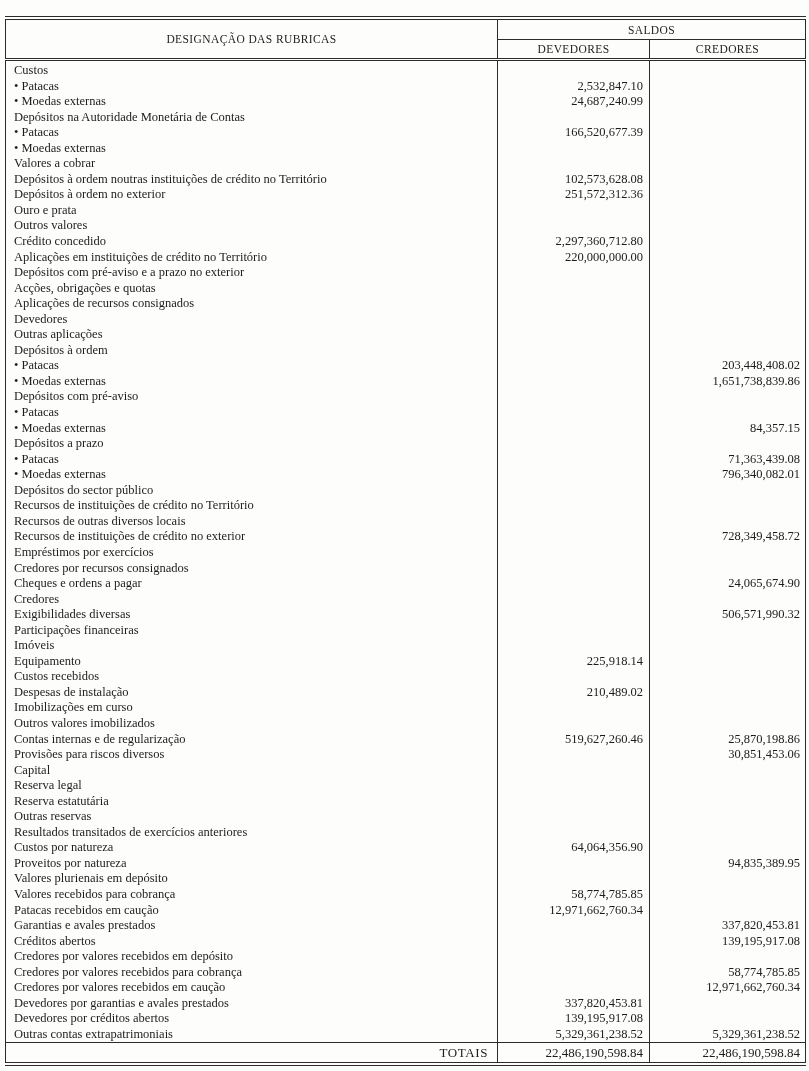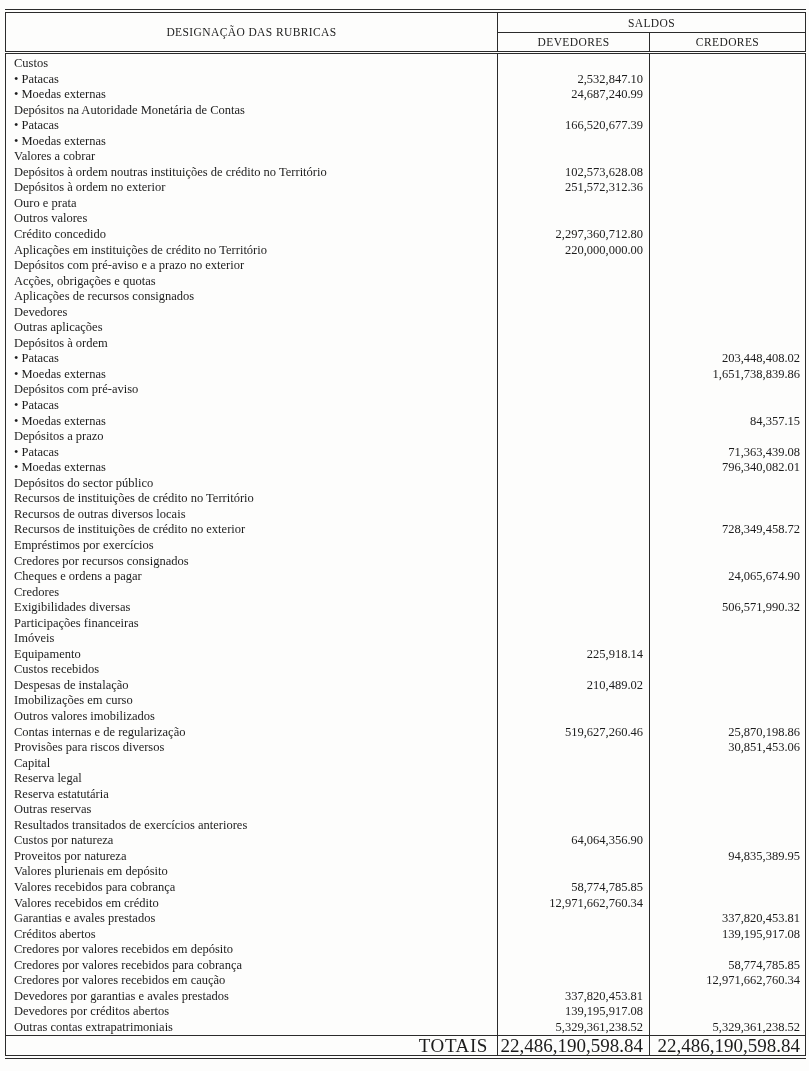--- a/index.html
+++ b/index.html
@@ -12,21 +12,21 @@
     width: 809px;
     height: 1071px;
     background: #fdfdfc;
     font-family: "Liberation Serif", "DejaVu Serif", serif;
     color: #1c1c1c;
     overflow: hidden;
   }
   table.sheet {
     position: absolute;
     left: 5px;
-    top: 9px;
+    top: 16px;
     width: 800px;
     border-collapse: collapse;
     table-layout: fixed;
     border: 1.5px solid #2b2b2b;
     border-top: 4px double #2b2b2b;
     border-bottom: 4px double #2b2b2b;
   }
   col.c1 { width: 492px; }
   col.c2 { width: 152px; }
   col.c3 { width: 156px; }
@@ -77,21 +77,21 @@
     padding-right: 6px;
     border-right: 1.5px solid #2b2b2b;
   }
   td.cred {
     text-align: right;
     padding-right: 5px;
   }
 
   tfoot td {
     border-top: 1.5px solid #2b2b2b;
-    font-size: 19px;
+    font-size: 13px;
     height: 19px;
     padding: 0;
     line-height: 18px;
     white-space: nowrap;
     margin-top: 32px;
   }
   tfoot td.t-lbl {
     text-align: right;
     padding-right: 9px;
     letter-spacing: 0.6px;
@@ -392,21 +392,21 @@
           <td class="lbl">Valores plurienais em depósito</td>
           <td class="dev"></td>
           <td class="cred"></td>
         </tr>
         <tr>
           <td class="lbl">Valores recebidos para cobrança</td>
           <td class="dev">58,774,785.85</td>
           <td class="cred"></td>
         </tr>
         <tr>
-          <td class="lbl">Valores recebidos em crédito</td>
+          <td class="lbl">Patacas recebidos em caução</td>
           <td class="dev">12,971,662,760.34</td>
           <td class="cred"></td>
         </tr>
         <tr>
           <td class="lbl">Garantias e avales prestados</td>
           <td class="dev"></td>
           <td class="cred">337,820,453.81</td>
         </tr>
         <tr>
           <td class="lbl">Créditos abertos</td>

